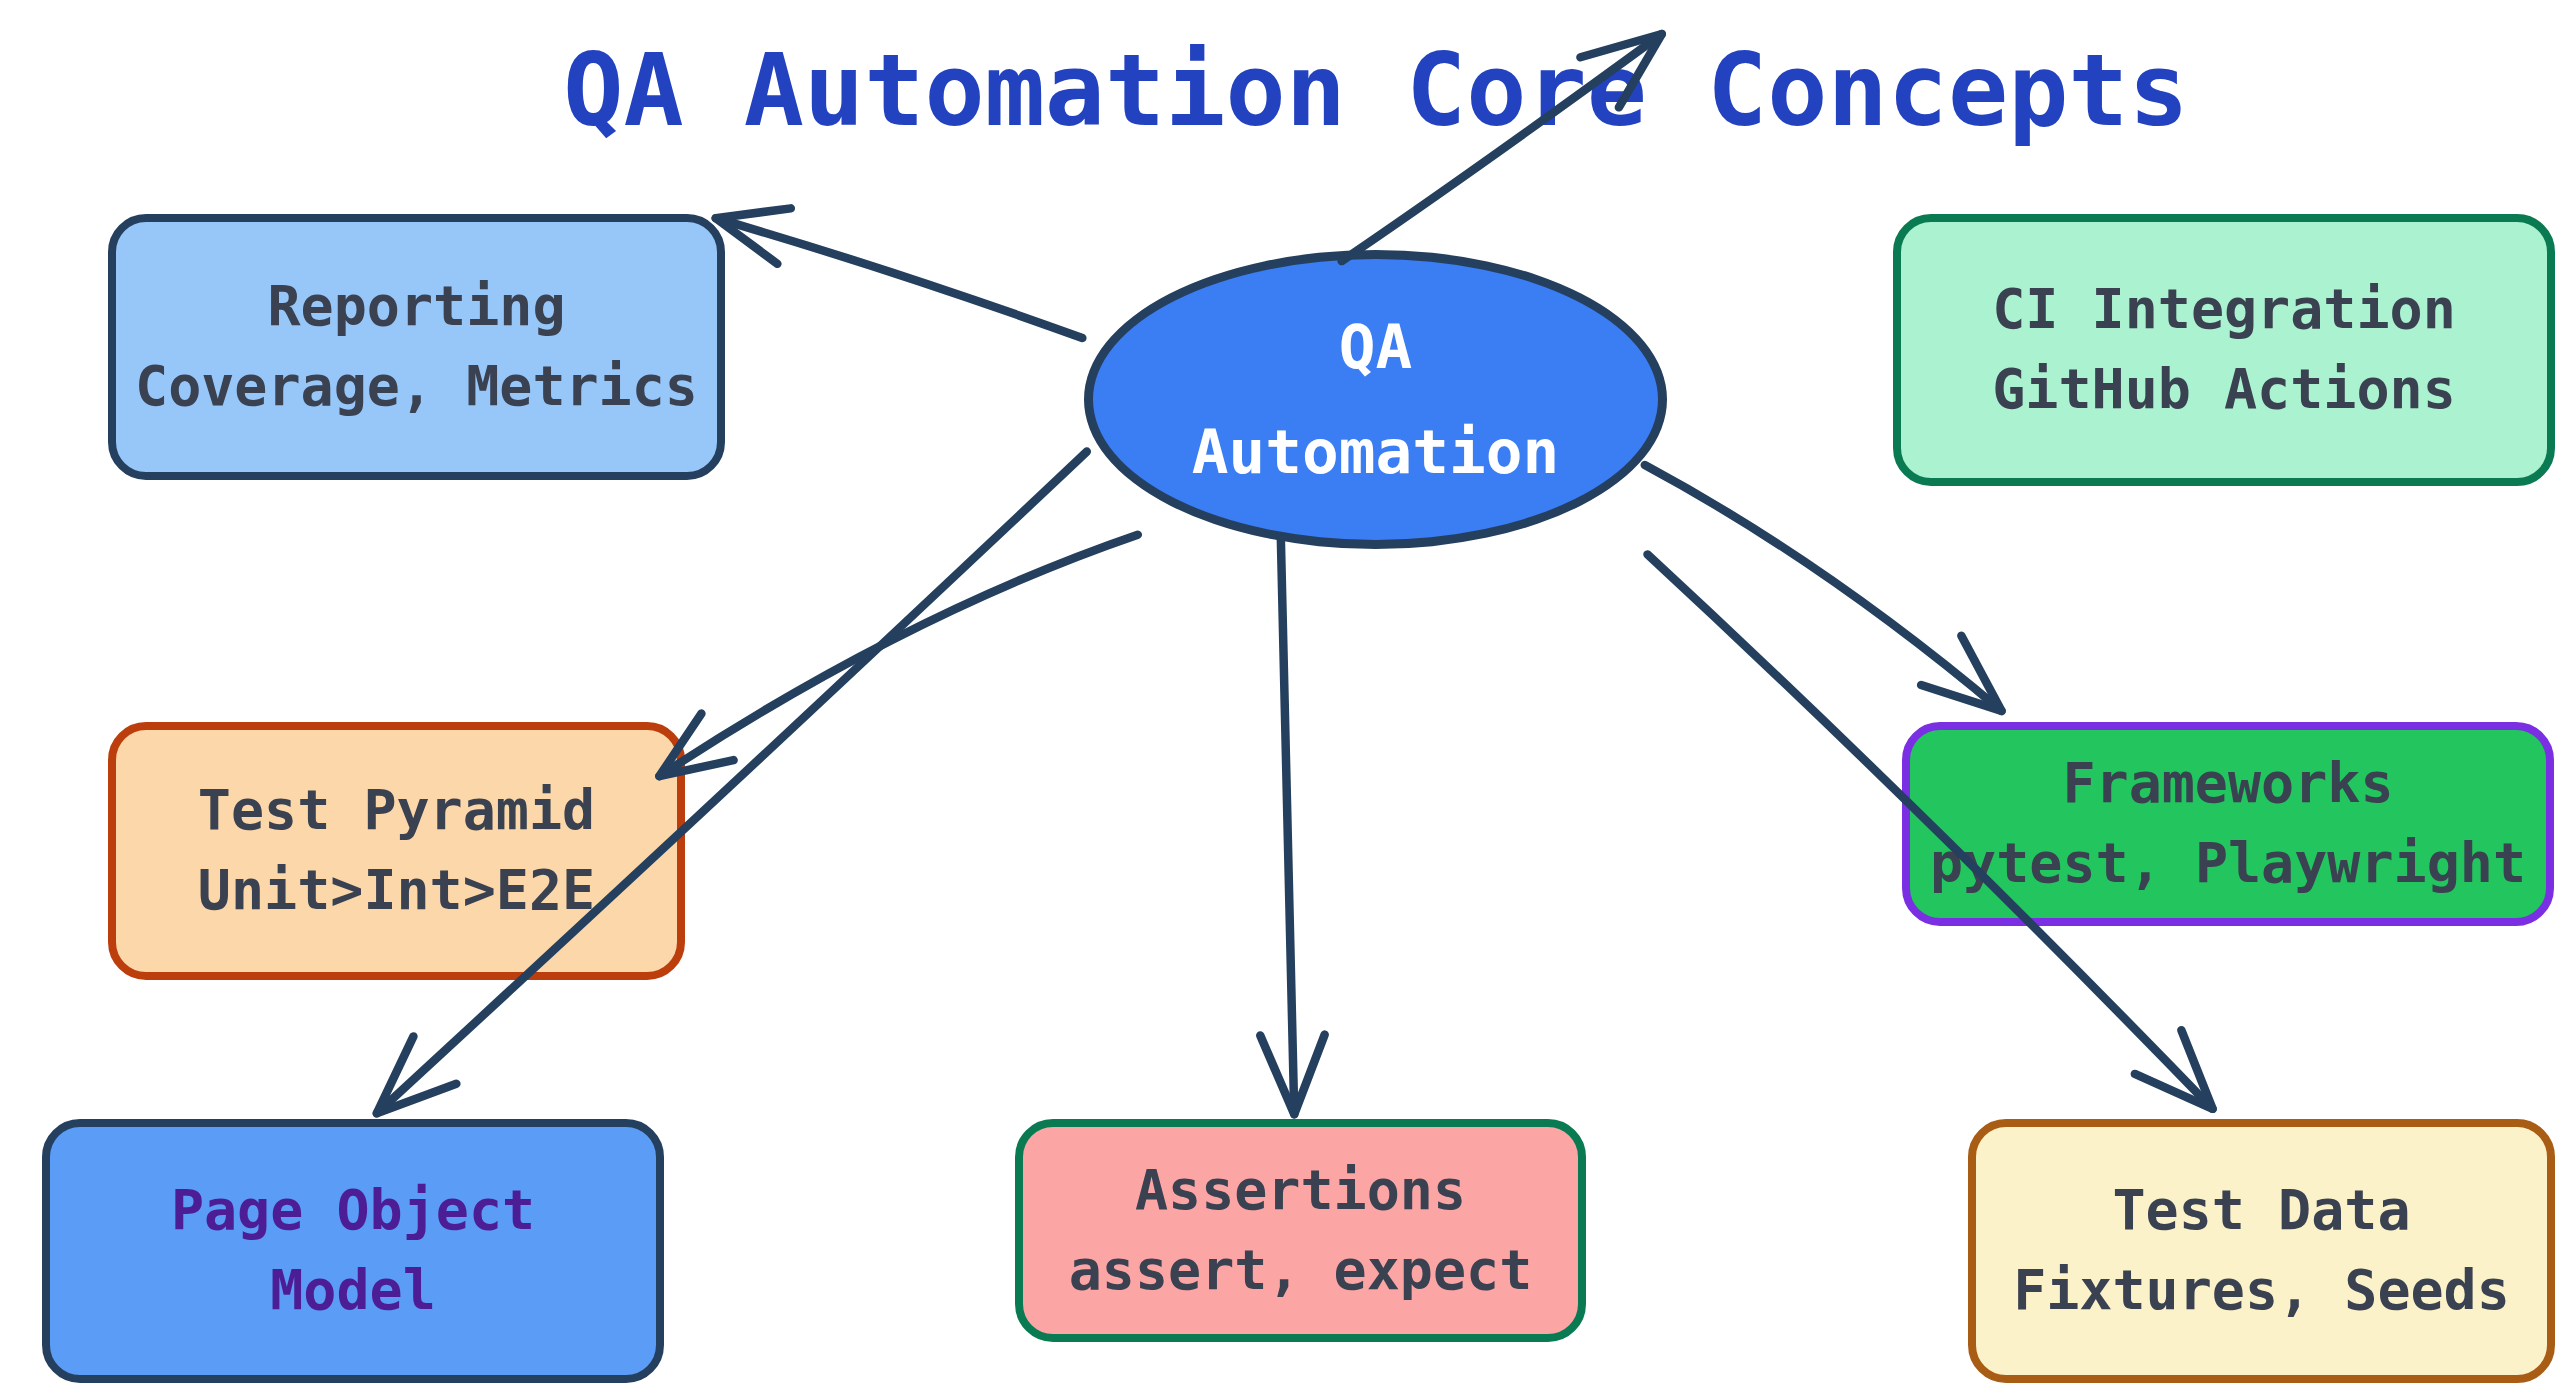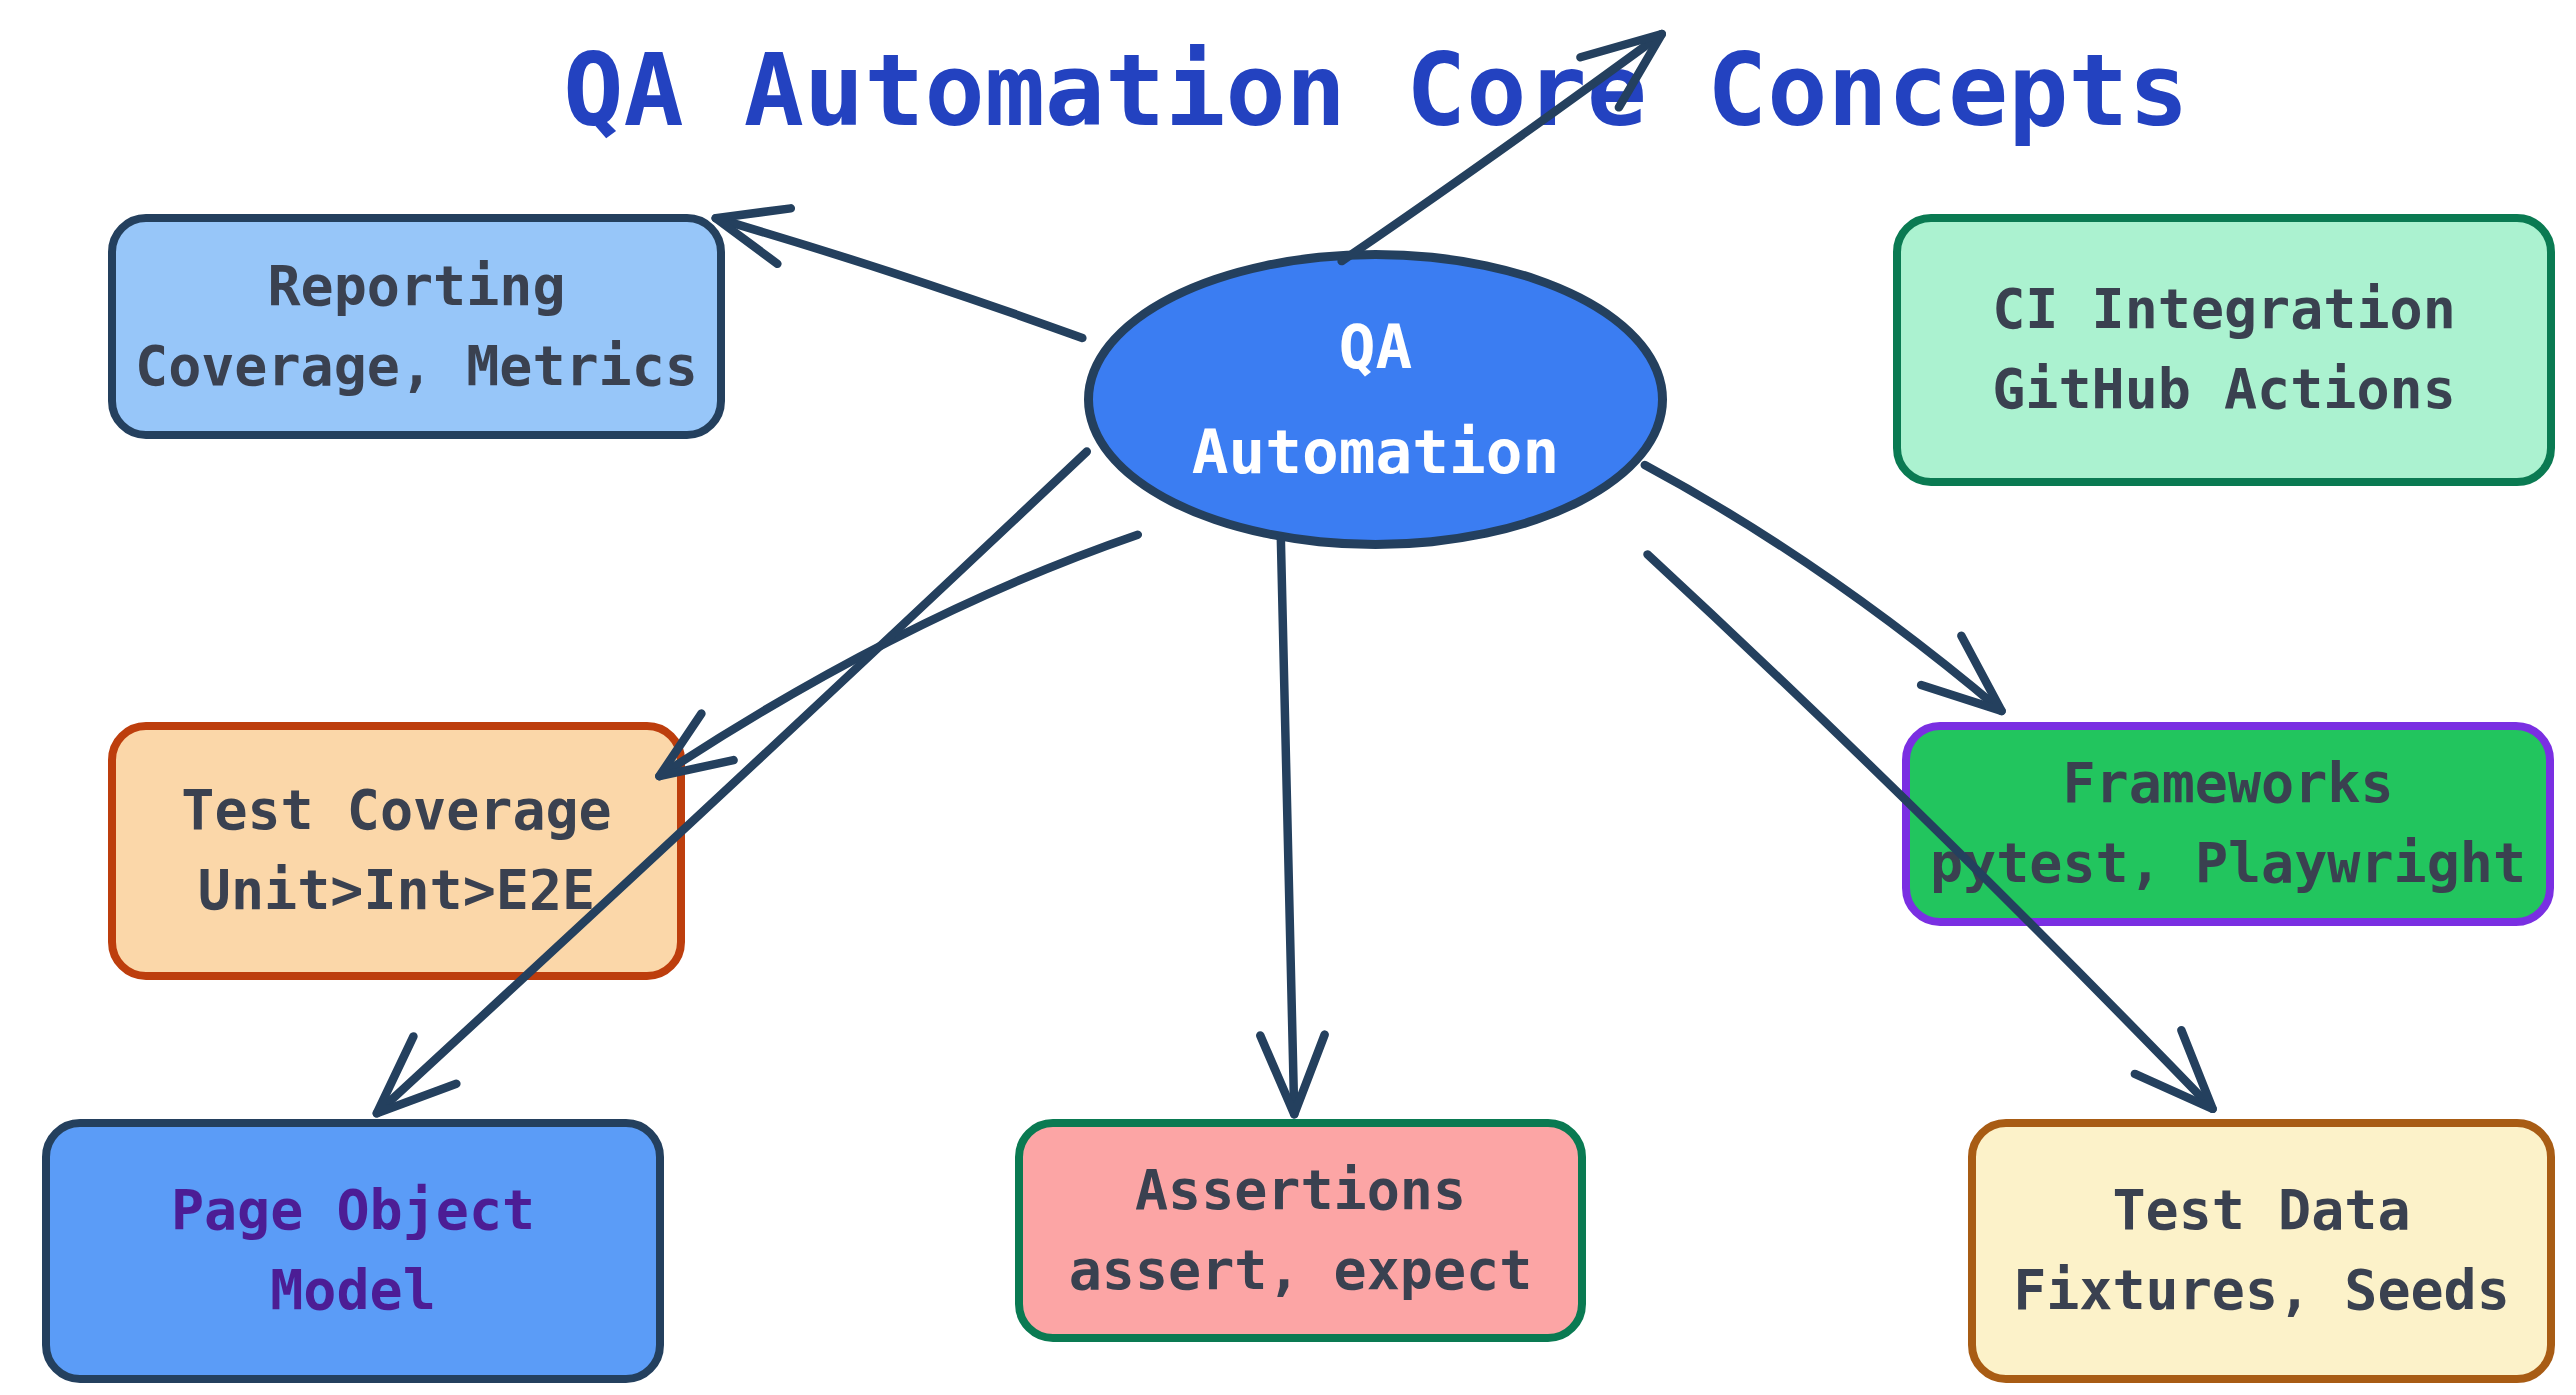--- a/index.html
+++ b/index.html
@@ -45,21 +45,21 @@
     border-radius: 38px;
     border: 8px solid #24405e;
   }
   .ellipse {
     border-radius: 50%;
     border: 9px solid #24405e;
     background: #3b7df2;
     color: #ffffff;
     font-size: 61px;
   }
-  .node-reporting   { left: 108px;  top: 214px;  width: 617px; height: 225px; background: #97c6f9; border-color: #24405e; }
+  .node-reporting   { left: 108px;  top: 214px;  width: 617px; height: 266px; background: #97c6f9; border-color: #24405e; }
   .node-ci          { left: 1893px; top: 214px;  width: 662px; height: 272px; background: #abf2d0; border-color: #0a7a52; }
   .node-pyramid     { left: 108px;  top: 722px;  width: 577px; height: 258px; background: #fbd7a9; border-color: #bd3e0d; }
   .node-frameworks  { left: 1902px; top: 722px;  width: 652px; height: 204px; background: #22c55e; border-color: #7a2fe2; }
   .node-page-object { left: 42px;   top: 1119px; width: 622px; height: 264px; background: #5b9cf7; border-color: #24405e; color: #4c1d95; }
   .node-assertions  { left: 1015px; top: 1119px; width: 571px; height: 223px; background: #fca5a5; border-color: #0a7a52; }
   .node-test-data   { left: 1968px; top: 1119px; width: 587px; height: 264px; background: #fcf2c9; border-color: #a85c14; }
   .node-qa          { left: 1084px; top: 250px;  width: 583px; height: 299px; gap: 16px; }
   .edges {
     position: absolute;
     left: 0; top: 0;
@@ -116,21 +116,21 @@
     <span>Reporting</span>
     <span>Coverage, Metrics</span>
   </div>
 
   <div class="node rect node-ci">
     <span>CI Integration</span>
     <span>GitHub Actions</span>
   </div>
 
   <div class="node rect node-pyramid">
-    <span>Test Coverage</span>
+    <span>Test Pyramid</span>
     <span>Unit&gt;Int&gt;E2E</span>
   </div>
 
   <div class="node rect node-frameworks">
     <span>Frameworks</span>
     <span>pytest, Playwright</span>
   </div>
 
   <div class="node rect node-page-object">
     <span>Page Object</span>

